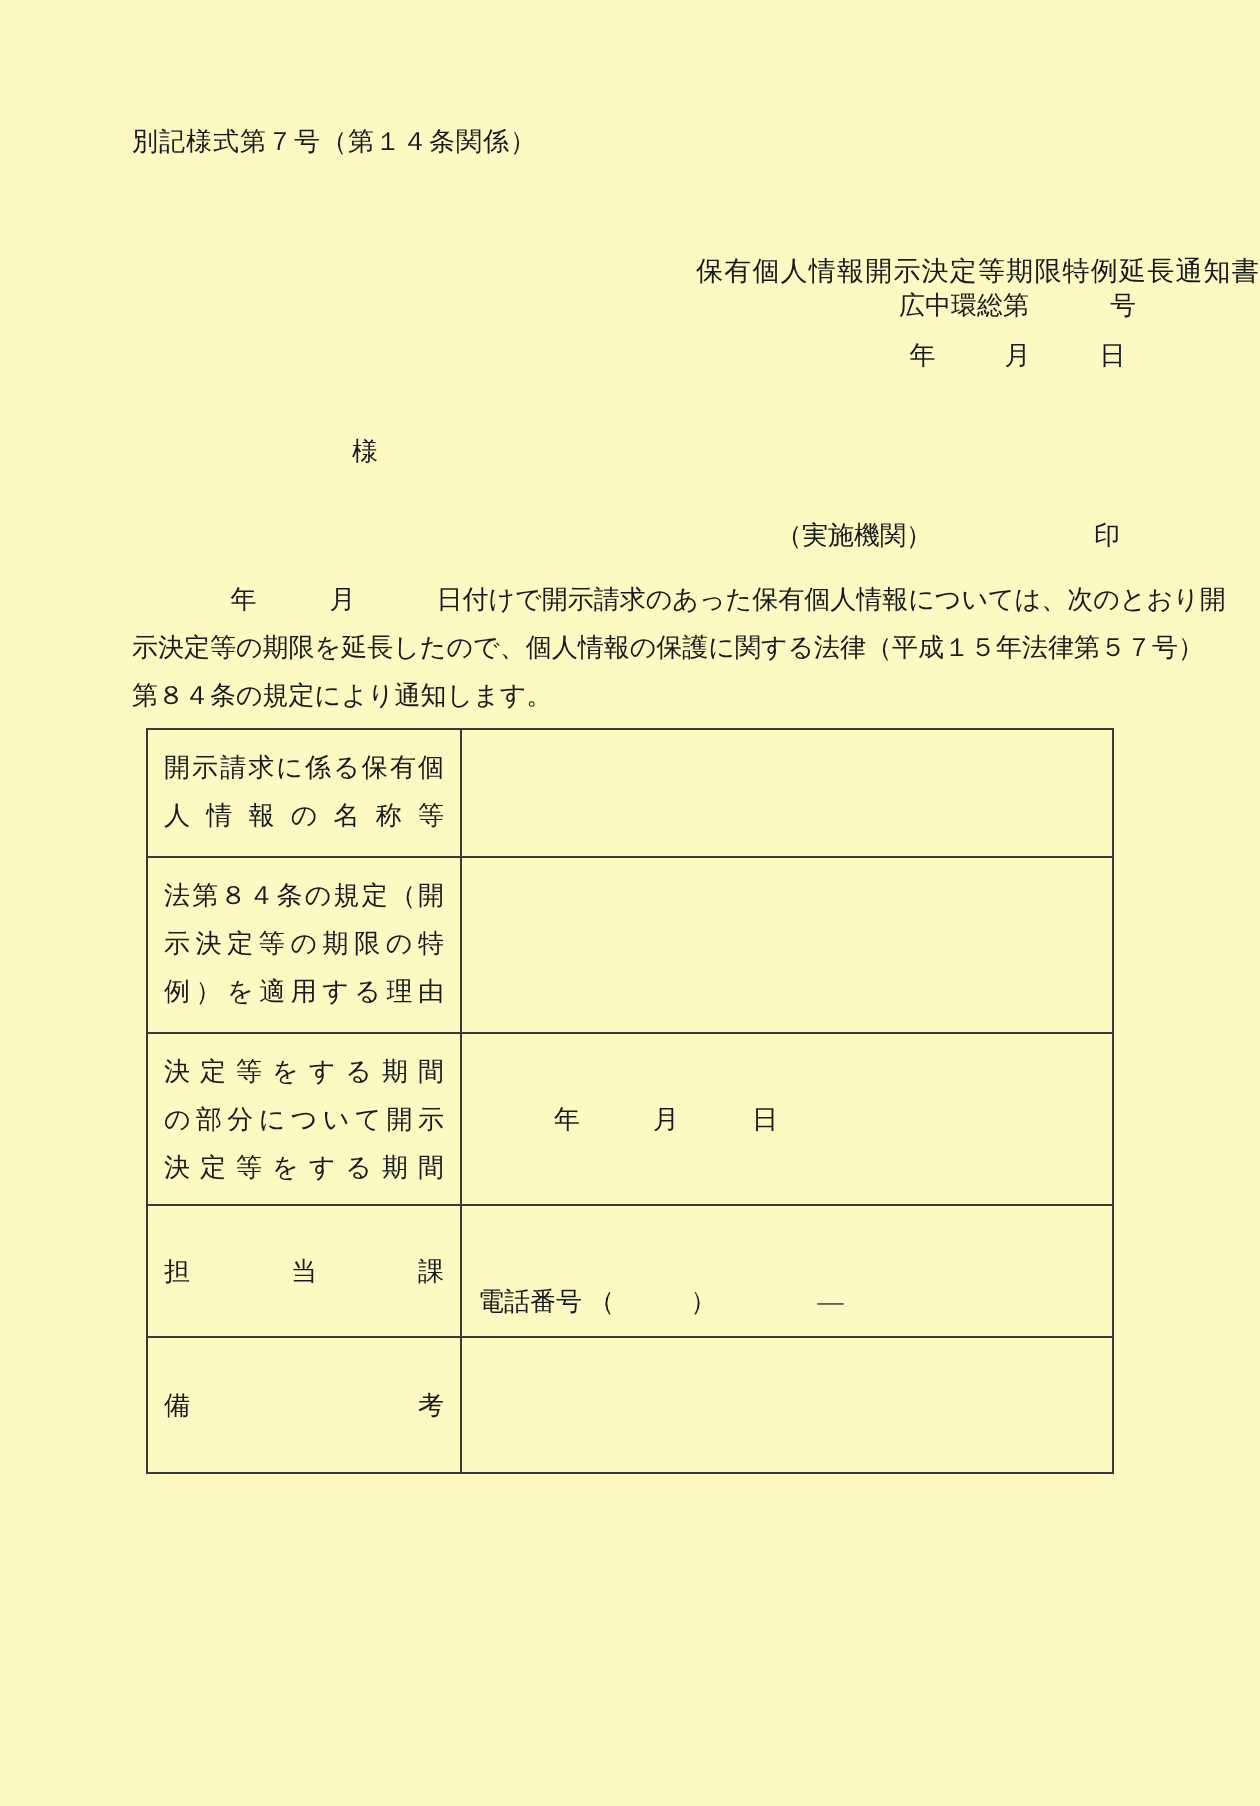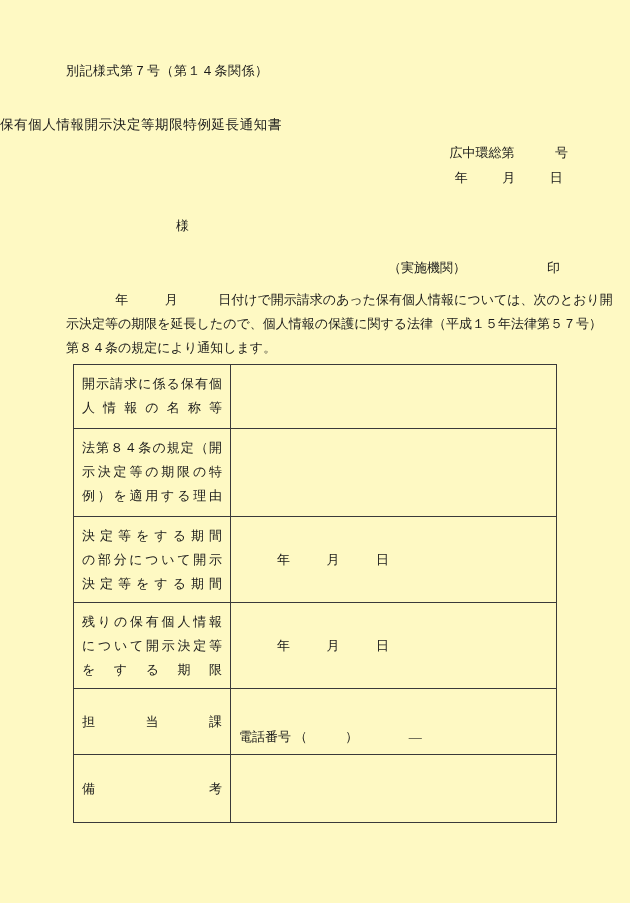--- a/index.html
+++ b/index.html
@@ -28,22 +28,22 @@
     left: 66px;
     top: 62px;
     font-size: 13px;
     letter-spacing: 0.5px;
     white-space: nowrap;
   }
   .doc-title {
     position: absolute;
     left: 0;
     right: 0;
-    top: 116px;
-    text-align: left;
+    top: 127px;
+    text-align: right;
     font-size: 13.5px;
     letter-spacing: 0.6px;
     white-space: nowrap;
   }
 
   
   .issue-meta {
     position: absolute;
     right: 62px;
     top: 140px;
@@ -221,36 +221,20 @@
           <span class="value-date">
             <span>年</span>
             <span class="dgap"></span>
             <span>月</span>
             <span class="dgap"></span>
             <span>日</span>
           </span>
         </td>
       </tr>
 
-      <tr>
-        <td class="label-cell" style="height:60px;">
-          <span class="label-line">残りの保有個人情報</span>
-          <span class="label-line">について開示決定等</span>
-          <span class="label-line">をする期限</span>
-        </td>
-        <td class="value-cell" style="vertical-align:middle;">
-          <span class="value-date">
-            <span>年</span>
-            <span class="dgap"></span>
-            <span>月</span>
-            <span class="dgap"></span>
-            <span>日</span>
-          </span>
-        </td>
-      </tr>
 
       <tr>
         <td class="label-cell" style="height:52px; vertical-align:middle;">
           <span class="label-line">担当課</span>
         </td>
         <td class="value-cell" style="vertical-align:bottom;">
           <span class="value-tel">
             <span>電話番号</span>
             <span>（</span><span class="tel-gap"></span><span>）</span>
             <span class="tel-gap2"></span>

